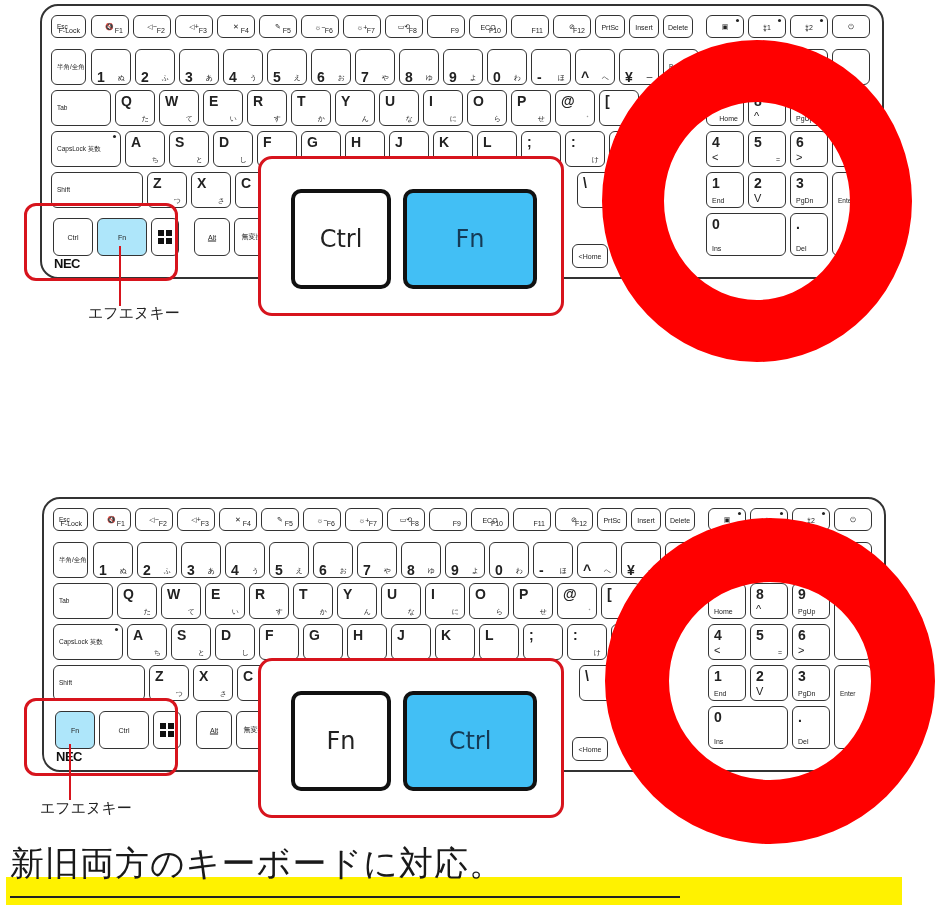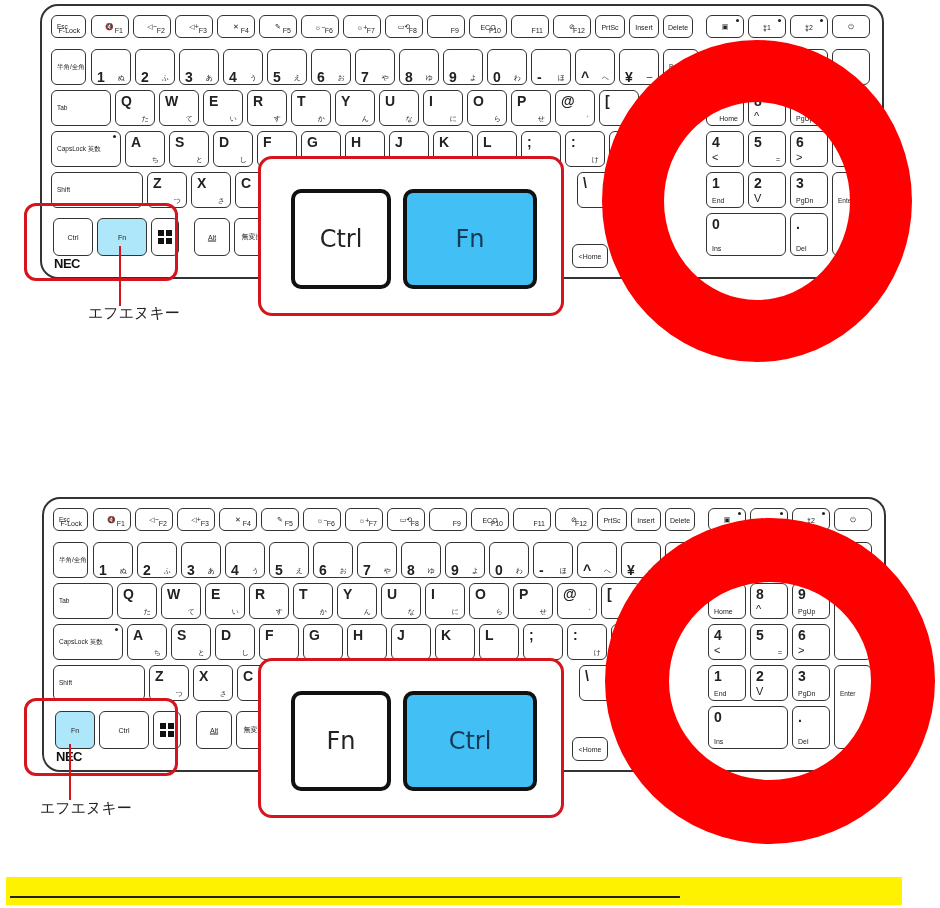--- a/index.html
+++ b/index.html
@@ -745,14 +745,15 @@
   <div class="callout" style="top:166px;">
     <div class="big-key left">Fn</div>
     <div class="big-key right">Ctrl</div>
   </div>
 
   <div class="ring" style="left:605px;top:26px;width:330px;height:326px;border-width:64px;"></div>
 </div>
 
 <div class="caption-wrap">
   <div class="caption-hl"></div>
+  <div class="caption-text">新旧両方のキーボードに対応。</div>
   <div class="caption-underline"></div>
 </div>
 
 </body></html>

